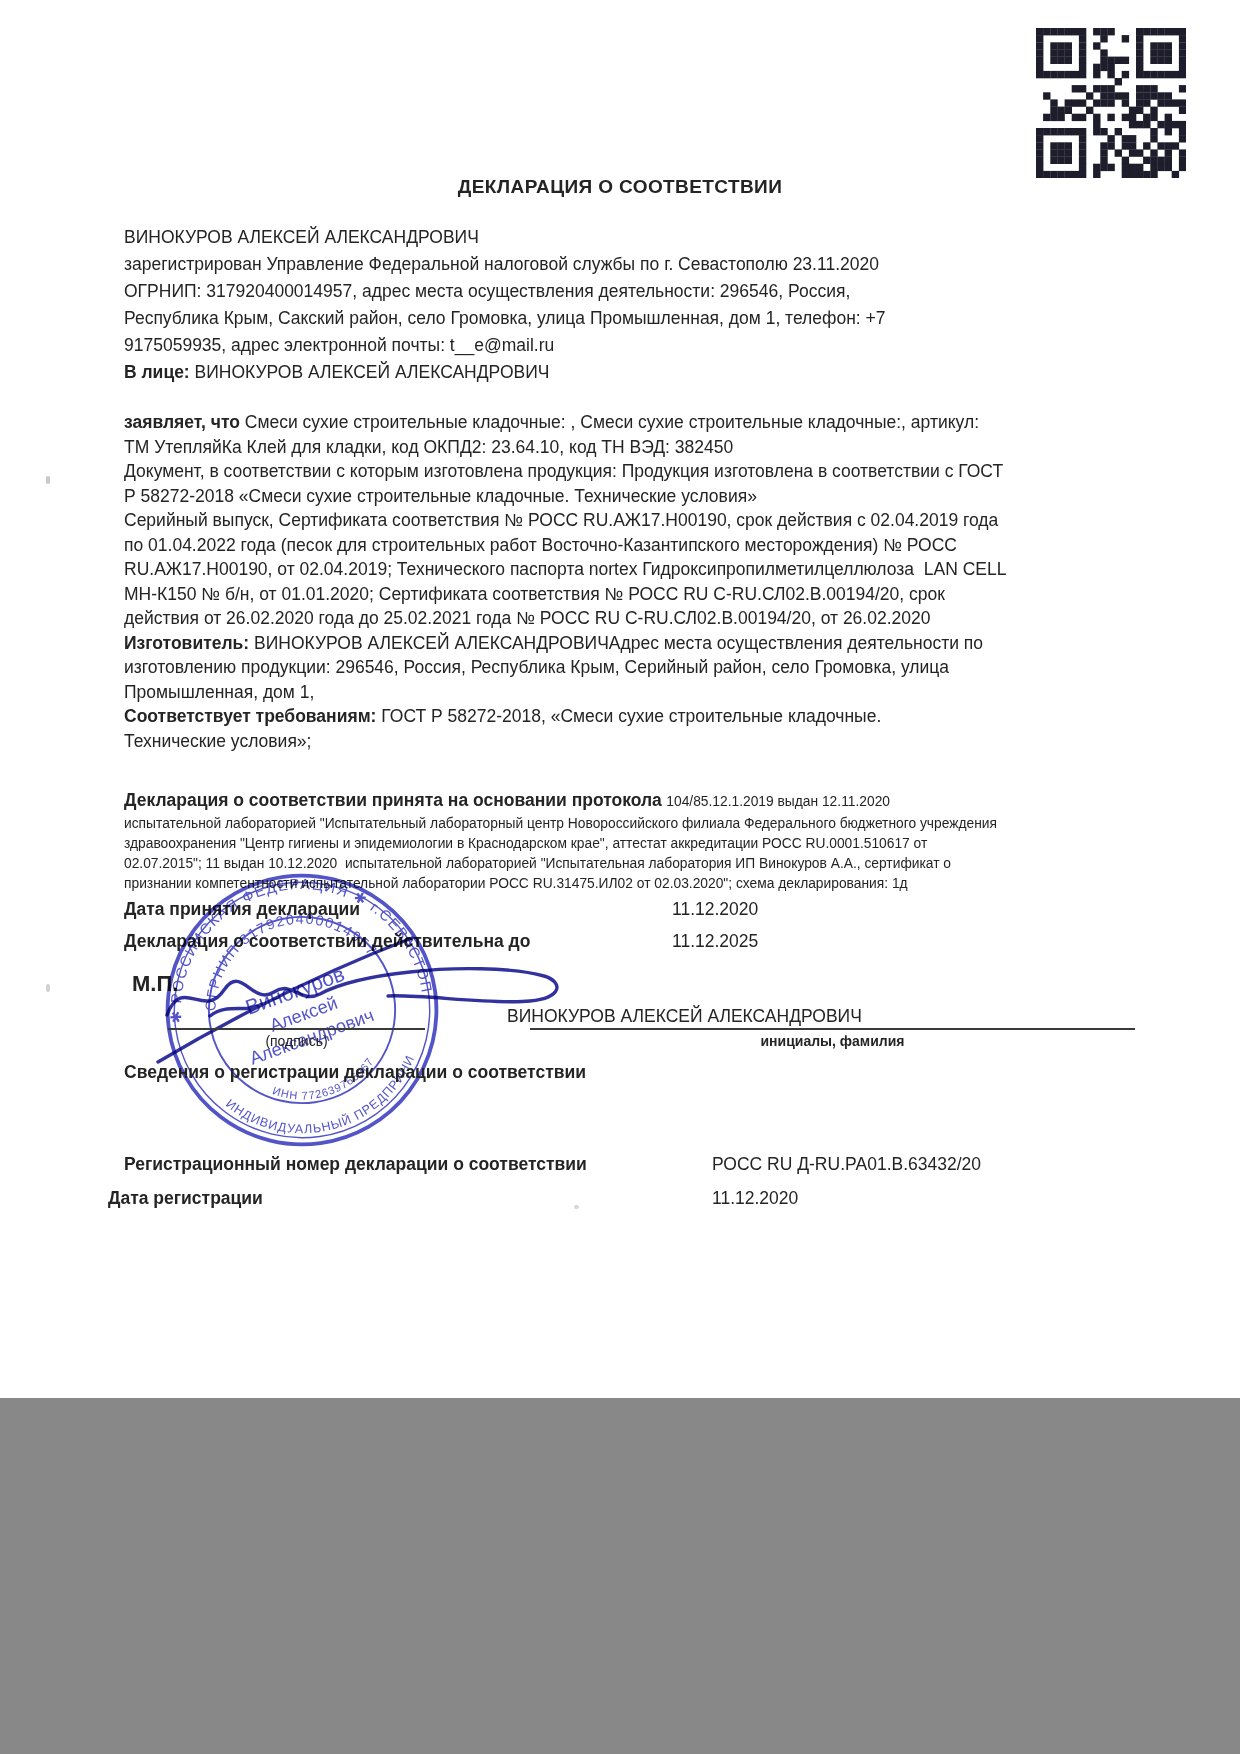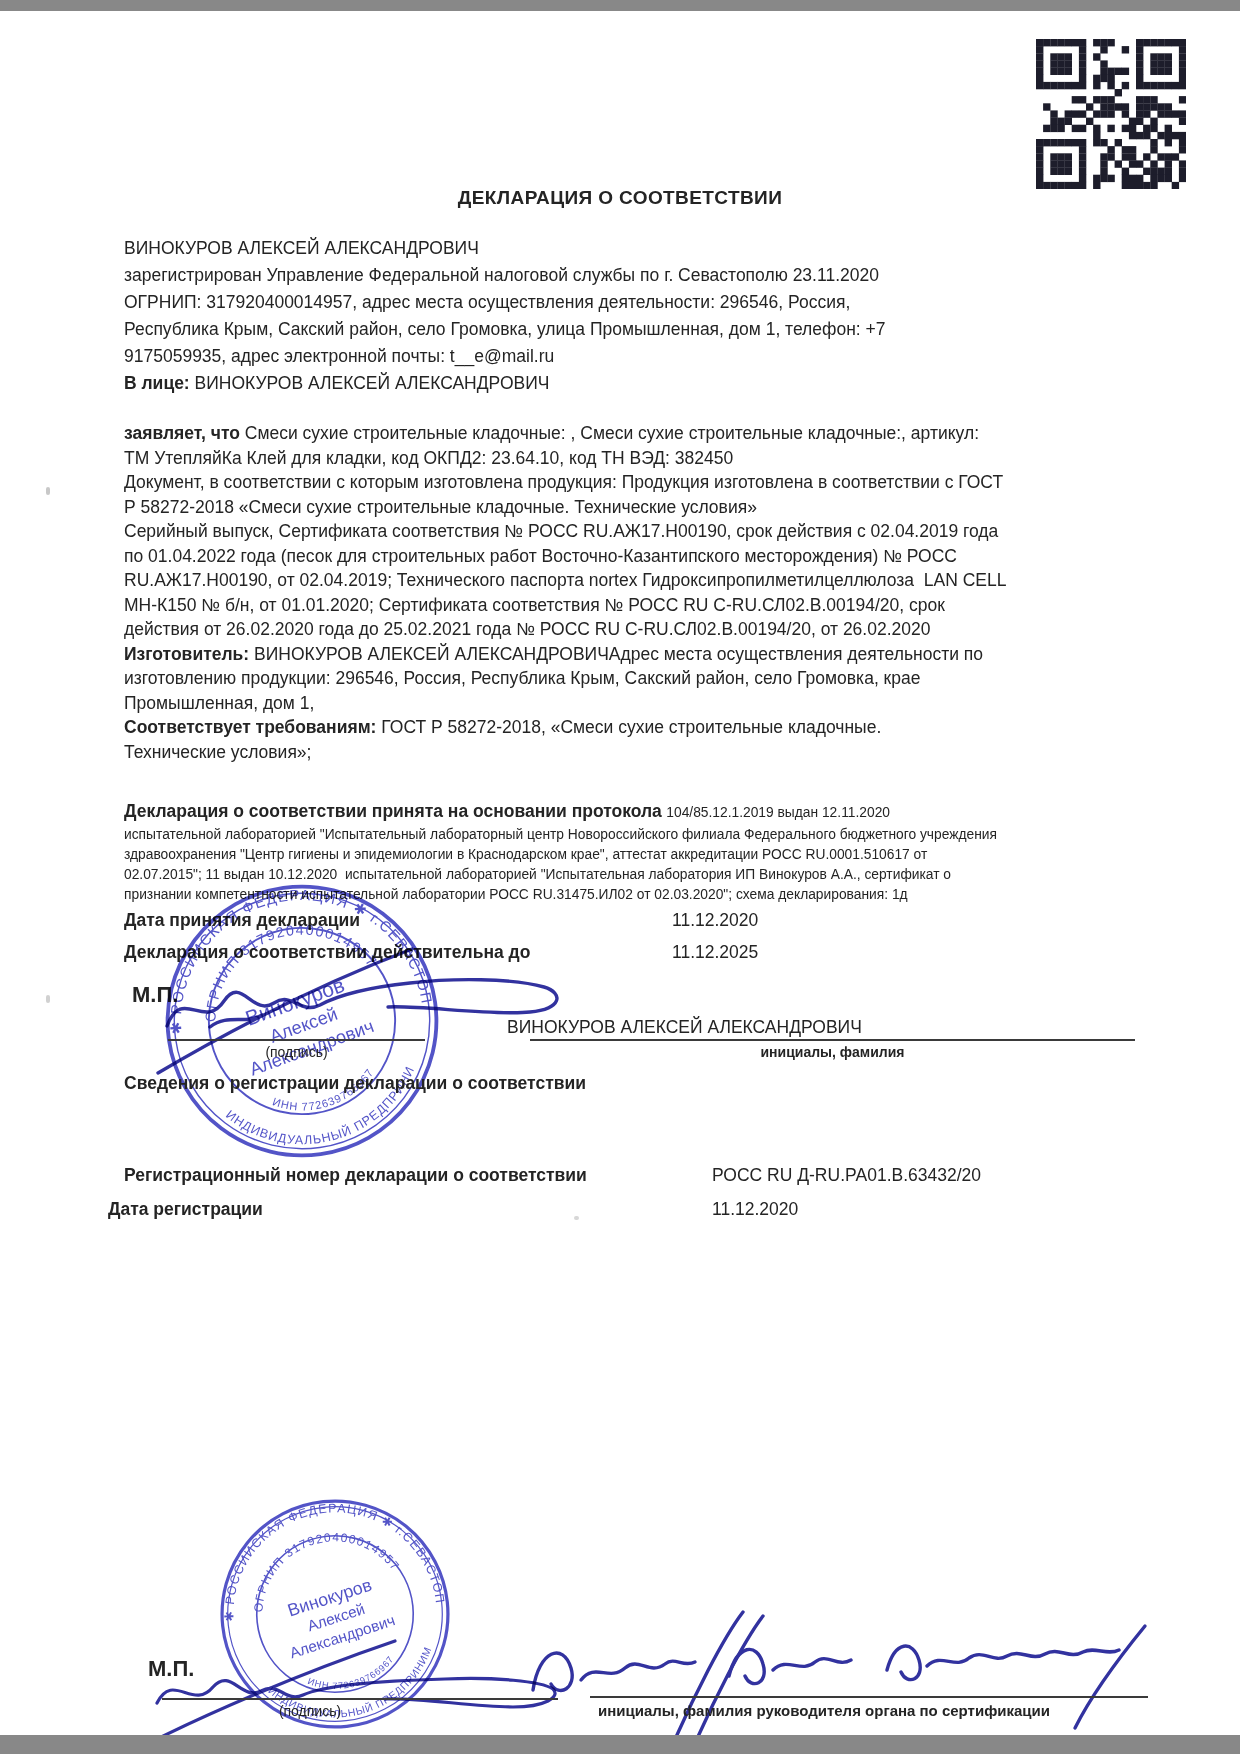--- a/index.html
+++ b/index.html
@@ -1,16 +1,16 @@
 <!DOCTYPE html>
 <html><head>
 <meta charset="utf-8">
 <style>
   html,body{margin:0;padding:0;background:#888;}
-  .page{position:relative;width:1240px;height:1724px;background:#ffffff;margin:11px auto;
+  .page{position:relative;width:1240px;height:1398px;background:#ffffff;margin:0 auto;
         font-family:"Liberation Sans",sans-serif;color:#242424;overflow:hidden;}
   .abs{position:absolute;}
   .t{font-size:17.5px;line-height:24.5px;white-space:pre;}
   .t27{font-size:17.5px;line-height:27px;white-space:pre;}
   .b{font-weight:bold;}
   .title{font-size:19px;font-weight:bold;letter-spacing:.4px;width:100%;text-align:center;}
   .small{font-size:13.8px;line-height:20px;white-space:pre;}
   .rule{border-top:2px solid #3a3a3a;height:0;}
   .caption{font-size:14px;text-align:center;}
   .caption-b{font-size:15px;font-weight:bold;}
@@ -276,21 +276,21 @@
       <div class="t"><span class="b">заявляет, что </span><span>Смеси сухие строительные кладочные: , Смеси сухие строительные кладочные:, артикул:</span></div>
       <div class="t"><span class="b"></span><span>ТМ УтепляйКа Клей для кладки, код ОКПД2: 23.64.10, код ТН ВЭД: 382450</span></div>
       <div class="t"><span class="b"></span><span>Документ, в соответствии с которым изготовлена продукция: Продукция изготовлена в соответствии с ГОСТ</span></div>
       <div class="t"><span class="b"></span><span>Р 58272-2018 «Смеси сухие строительные кладочные. Технические условия»</span></div>
       <div class="t"><span class="b"></span><span>Серийный выпуск, Сертификата соответствия № РОСС RU.АЖ17.Н00190, срок действия с 02.04.2019 года</span></div>
       <div class="t"><span class="b"></span><span>по 01.04.2022 года (песок для строительных работ Восточно-Казантипского месторождения) № РОСС</span></div>
       <div class="t"><span class="b"></span><span>RU.АЖ17.Н00190, от 02.04.2019; Технического паспорта nortex Гидроксипропилметилцеллюлоза  LAN CELL</span></div>
       <div class="t"><span class="b"></span><span>МН-К150 № б/н, от 01.01.2020; Сертификата соответствия № РОСС RU C-RU.СЛ02.В.00194/20, срок</span></div>
       <div class="t"><span class="b"></span><span>действия от 26.02.2020 года до 25.02.2021 года № РОСС RU C-RU.СЛ02.В.00194/20, от 26.02.2020</span></div>
       <div class="t"><span class="b">Изготовитель: </span><span>ВИНОКУРОВ АЛЕКСЕЙ АЛЕКСАНДРОВИЧАдрес места осуществления деятельности по</span></div>
-      <div class="t"><span class="b"></span><span>изготовлению продукции: 296546, Россия, Республика Крым, Сакский район, село Громовка, крае</span></div>
+      <div class="t"><span class="b"></span><span>изготовлению продукции: 296546, Россия, Республика Крым, Серийный район, село Громовка, улица</span></div>
       <div class="t"><span class="b"></span><span>Промышленная, дом 1,</span></div>
       <div class="t"><span class="b">Соответствует требованиям: </span><span>ГОСТ Р 58272-2018, «Смеси сухие строительные кладочные.</span></div>
       <div class="t"><span class="b"></span><span>Технические условия»;</span></div>
     </div>
 
   <div class="abs" style="left:124px;top:790px;">
     <span class="b" style="font-size:17.5px;">Декларация о соответствии принята на основании протокола</span>
     <span class="small">104/85.12.1.2019 выдан 12.11.2020</span>
   </div>
   <div class="abs" style="left:124px;top:814px;">

